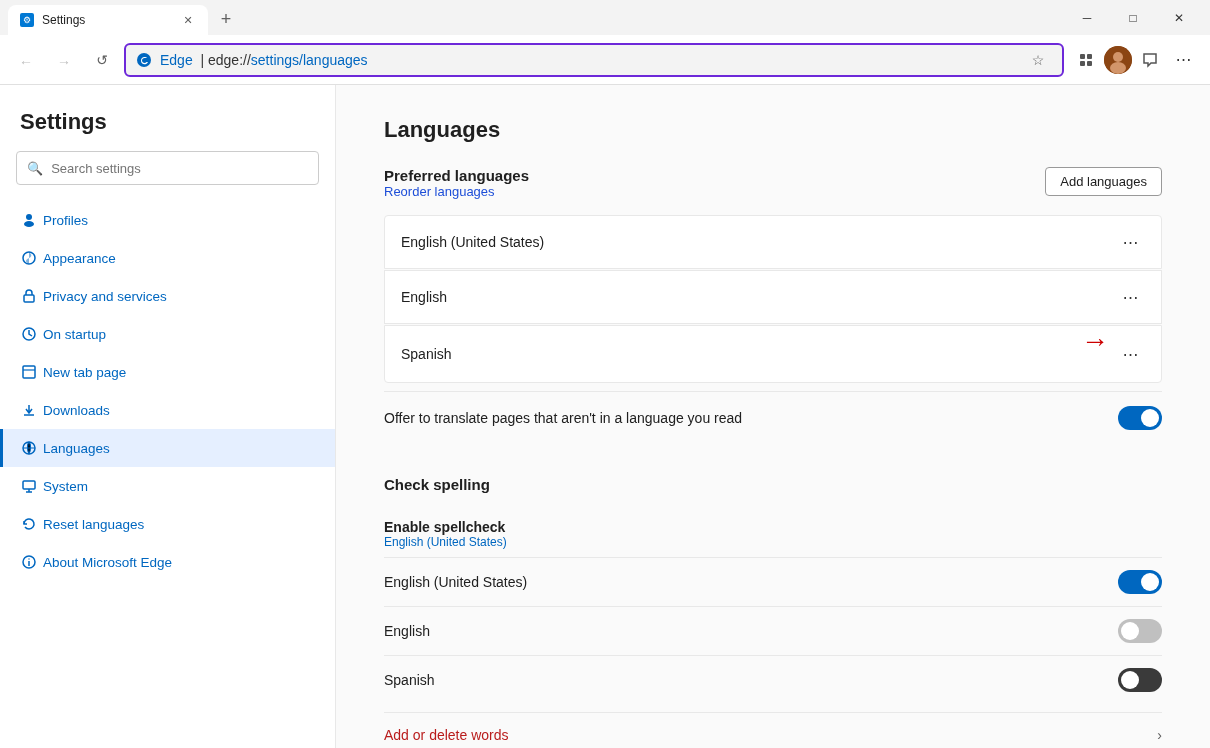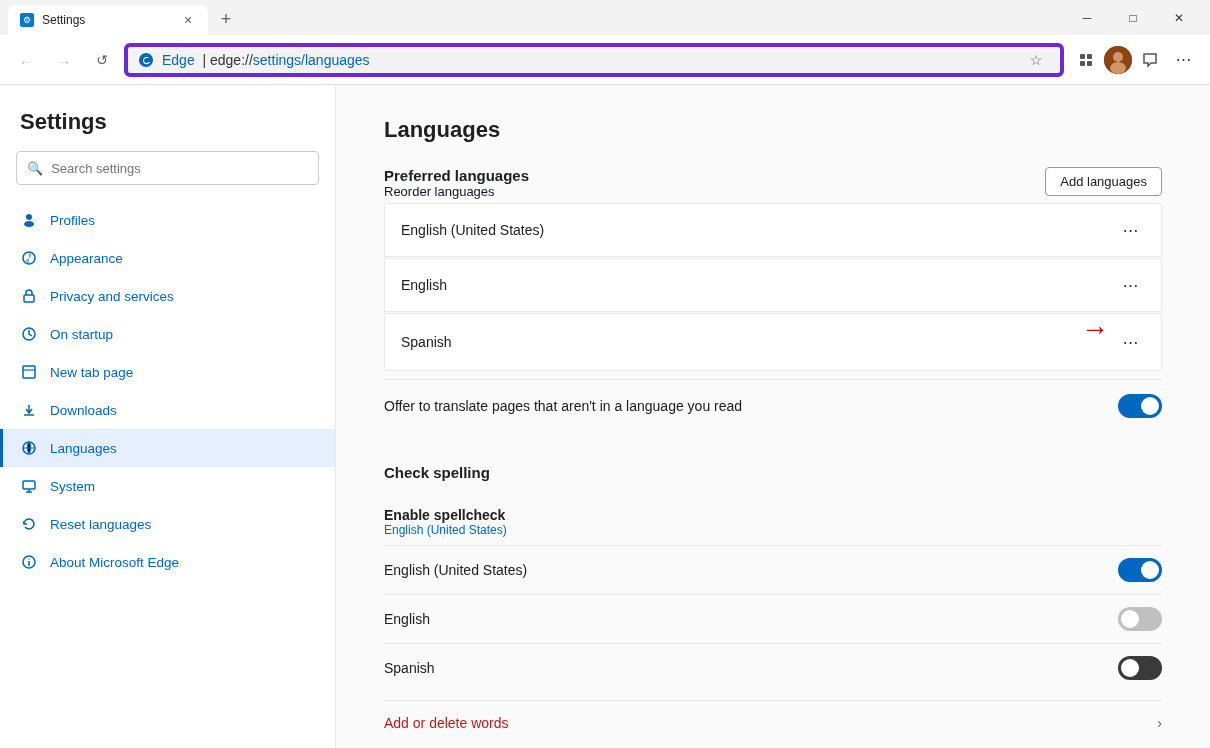--- a/index.html
+++ b/index.html
@@ -109,21 +109,21 @@
     .nav-btn.disabled { color: #c0c0c0; cursor: default; }
     .address-box {
       flex: 1;
       height: 34px;
       background: #f3f3f3;
       border-radius: 6px;
       display: flex;
       align-items: center;
       padding: 0 10px;
       gap: 8px;
-      border: 4px solid #6d28d9;
+      border: 2px solid #6d28d9;
     }
     .edge-logo {
       width: 16px;
       height: 16px;
     }
     .address-text {
       font-size: 14px;
       color: #333;
     }
     .address-text span { color: #0067c0; }
@@ -220,21 +220,21 @@
       font-size: 13px;
       color: #333;
       background: transparent;
       flex: 1;
     }
     .nav-item {
       display: flex;
       align-items: center;
       padding: 10px 20px;
       cursor: pointer;
-      gap: 12px;
+      gap: 5px;
       font-size: 13.5px;
       color: #0067c0;
       border-radius: 0;
     }
     .nav-item.active {
       background: #e5efff;
       color: #0067c0;
       font-weight: 500;
       border-left: 3px solid #0067c0;
       padding-left: 17px;
@@ -271,22 +271,23 @@
       justify-content: space-between;
       margin-bottom: 4px;
     }
     .section-title {
       font-size: 15px;
       font-weight: 600;
       color: #202020;
     }
     .section-subtitle {
       font-size: 13px;
-      color: #0f172a;
-      cursor: pointer;
+      color: #1d4ed8;
+      cursor: pointer;
+      margin-bottom: 12px;
     }
     .add-lang-btn {
       border: 1px solid #999;
       background: #fff;
       padding: 6px 14px;
       border-radius: 4px;
       font-size: 13px;
       cursor: pointer;
       color: #202020;
     }

